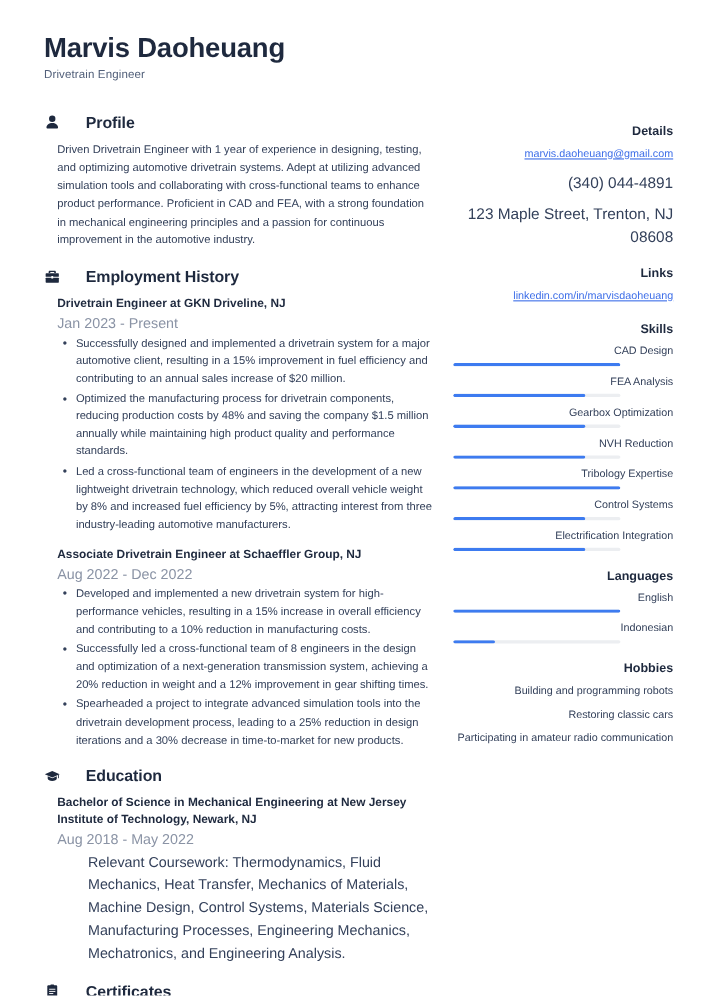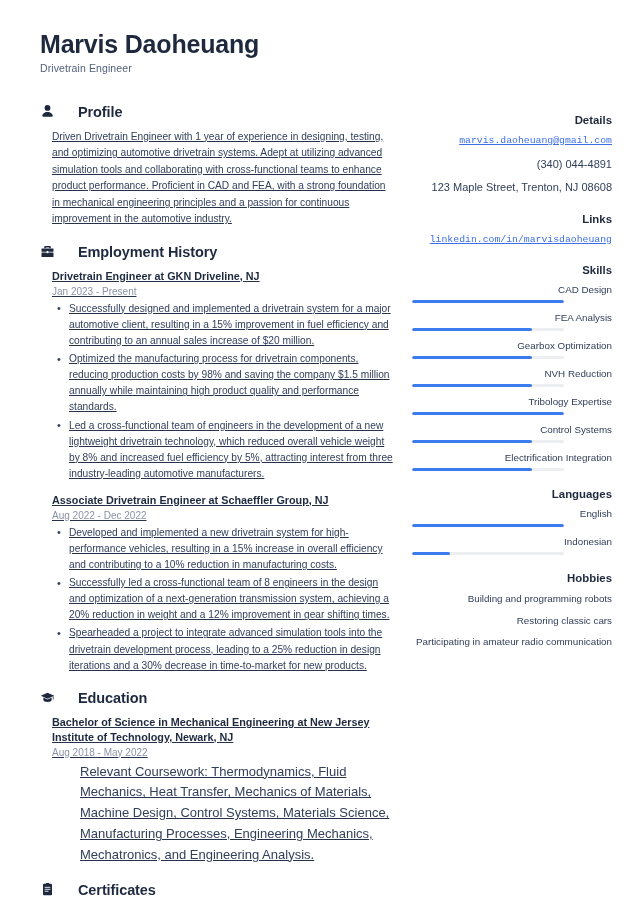--- a/index.html
+++ b/index.html
@@ -20,48 +20,48 @@
     color: #1e293e; line-height: 1.15; margin-bottom: 3px;
   }
   .hdr-role { font-size: 10.5px; color: #52607a; letter-spacing: .1px; margin-bottom: 30px; }
 
   .section { margin-bottom: 16px; }
   .sec-head { display: flex; align-items: center; gap: 23px; margin-bottom: 9px; }
   .sec-icon { width: 15px; height: 15px; flex: 0 0 15px; display: block; color: #1e293e; }
   .sec-icon svg { width: 100%; height: 100%; display: block; fill: #1e293e; }
   .sec-title { font-size: 14.5px; font-weight: 700; color: #1e293e; letter-spacing: -0.1px; }
 
-  .sec-body { padding-left: 12px; text-decoration: underline; }
+  .sec-body { padding-left: 12px; }
 
   .para { font-size: 10.2px; line-height: 1.62; color: #33405a; }
 
   .entry { margin-bottom: 11px; }
   .entry:last-child { margin-bottom: 0; }
   .entry-title { font-size: 10.8px; font-weight: 700; color: #1e293e; line-height: 1.38; }
-  .entry-date { font-size: 10px; color: #8a93a5; margin-top: 2px; margin-bottom: 4px; }
+  .entry-date { font-size: 13px; color: #8a93a5; margin-top: 2px; margin-bottom: 4px; }
   .entry-desc { font-size: 13px; line-height: 1.6; color: #33405a; margin-left: 28px; }
 
   ul.bullets { list-style: none; margin: 0; padding: 0; }
   ul.bullets li {
     font-size: 10.2px; line-height: 1.58; color: #33405a;
     padding-left: 17px; position: relative; margin-bottom: 2px;
   }
   ul.bullets li::before {
     content: "•"; position: absolute; left: 5px; top: -0.5px;
     color: #33405a; font-size: 11px;
   }
 
   
   .side-col { width: 200px; flex: 0 0 200px; padding-top: 84px; text-align: right; }
   .side-sec { margin-bottom: 17px; }
   .side-title { font-size: 11.4px; font-weight: 700; color: #1e293e; margin-bottom: 8px; }
-  .side-text { font-size: 11px; line-height: 1.5; color: #33405a; margin-bottom: 7px; }
+  .side-text { font-size: 14px; line-height: 1.5; color: #33405a; margin-bottom: 7px; }
   .side-link {
     font-size: 9.8px; line-height: 1.5; color: #3d6ee8;
-    text-decoration: underline; display: block; margin-bottom: 7px; word-break: break-all; font-family: Liberation Mono, monospace;
+    text-decoration: underline; display: block; margin-bottom: 7px; word-break: break-all;
   }
   .hobby { font-size: 9.8px; line-height: 1.45; color: #33405a; margin-bottom: 7px; }
 
   .bar-item { margin-bottom: 9px; }
   .bar-label { font-size: 9.8px; color: #33405a; margin-bottom: 5px; }
   .bar-track { width: 152px; height: 3px; background: #eceef1; border-radius: 2px; overflow: hidden; }
   .bar-fill { height: 3px; background: #3d7bf0; border-radius: 2px; }
 </style>
 </head>
 <body>
@@ -102,21 +102,21 @@
         </span>
         <span class="sec-title">Employment History</span>
       </div>
       <div class="sec-body">
 
         <div class="entry">
           <div class="entry-title">Drivetrain Engineer at GKN Driveline, NJ</div>
           <div class="entry-date">Jan 2023 - Present</div>
           <ul class="bullets">
             <li>Successfully designed and implemented a drivetrain system for a major automotive client, resulting in a 15% improvement in fuel efficiency and contributing to an annual sales increase of $20 million.</li>
-            <li>Optimized the manufacturing process for drivetrain components, reducing production costs by 98% and saving the company $1.5 million annually while maintaining high product quality and performance standards.</li>
+            <li>Optimized the manufacturing process for drivetrain components, reducing production costs by 48% and saving the company $1.5 million annually while maintaining high product quality and performance standards.</li>
             <li>Led a cross-functional team of engineers in the development of a new lightweight drivetrain technology, which reduced overall vehicle weight by 8% and increased fuel efficiency by 5%, attracting interest from three industry-leading automotive manufacturers.</li>
           </ul>
         </div>
 
         <div class="entry">
           <div class="entry-title">Associate Drivetrain Engineer at Schaeffler Group, NJ</div>
           <div class="entry-date">Aug 2022 - Dec 2022</div>
           <ul class="bullets">
             <li>Developed and implemented a new drivetrain system for high-performance vehicles, resulting in a 15% increase in overall efficiency and contributing to a 10% reduction in manufacturing costs.</li>
             <li>Successfully led a cross-functional team of 8 engineers in the design and optimization of a next-generation transmission system, achieving a 20% reduction in weight and a 12% improvement in gear shifting times.</li>

